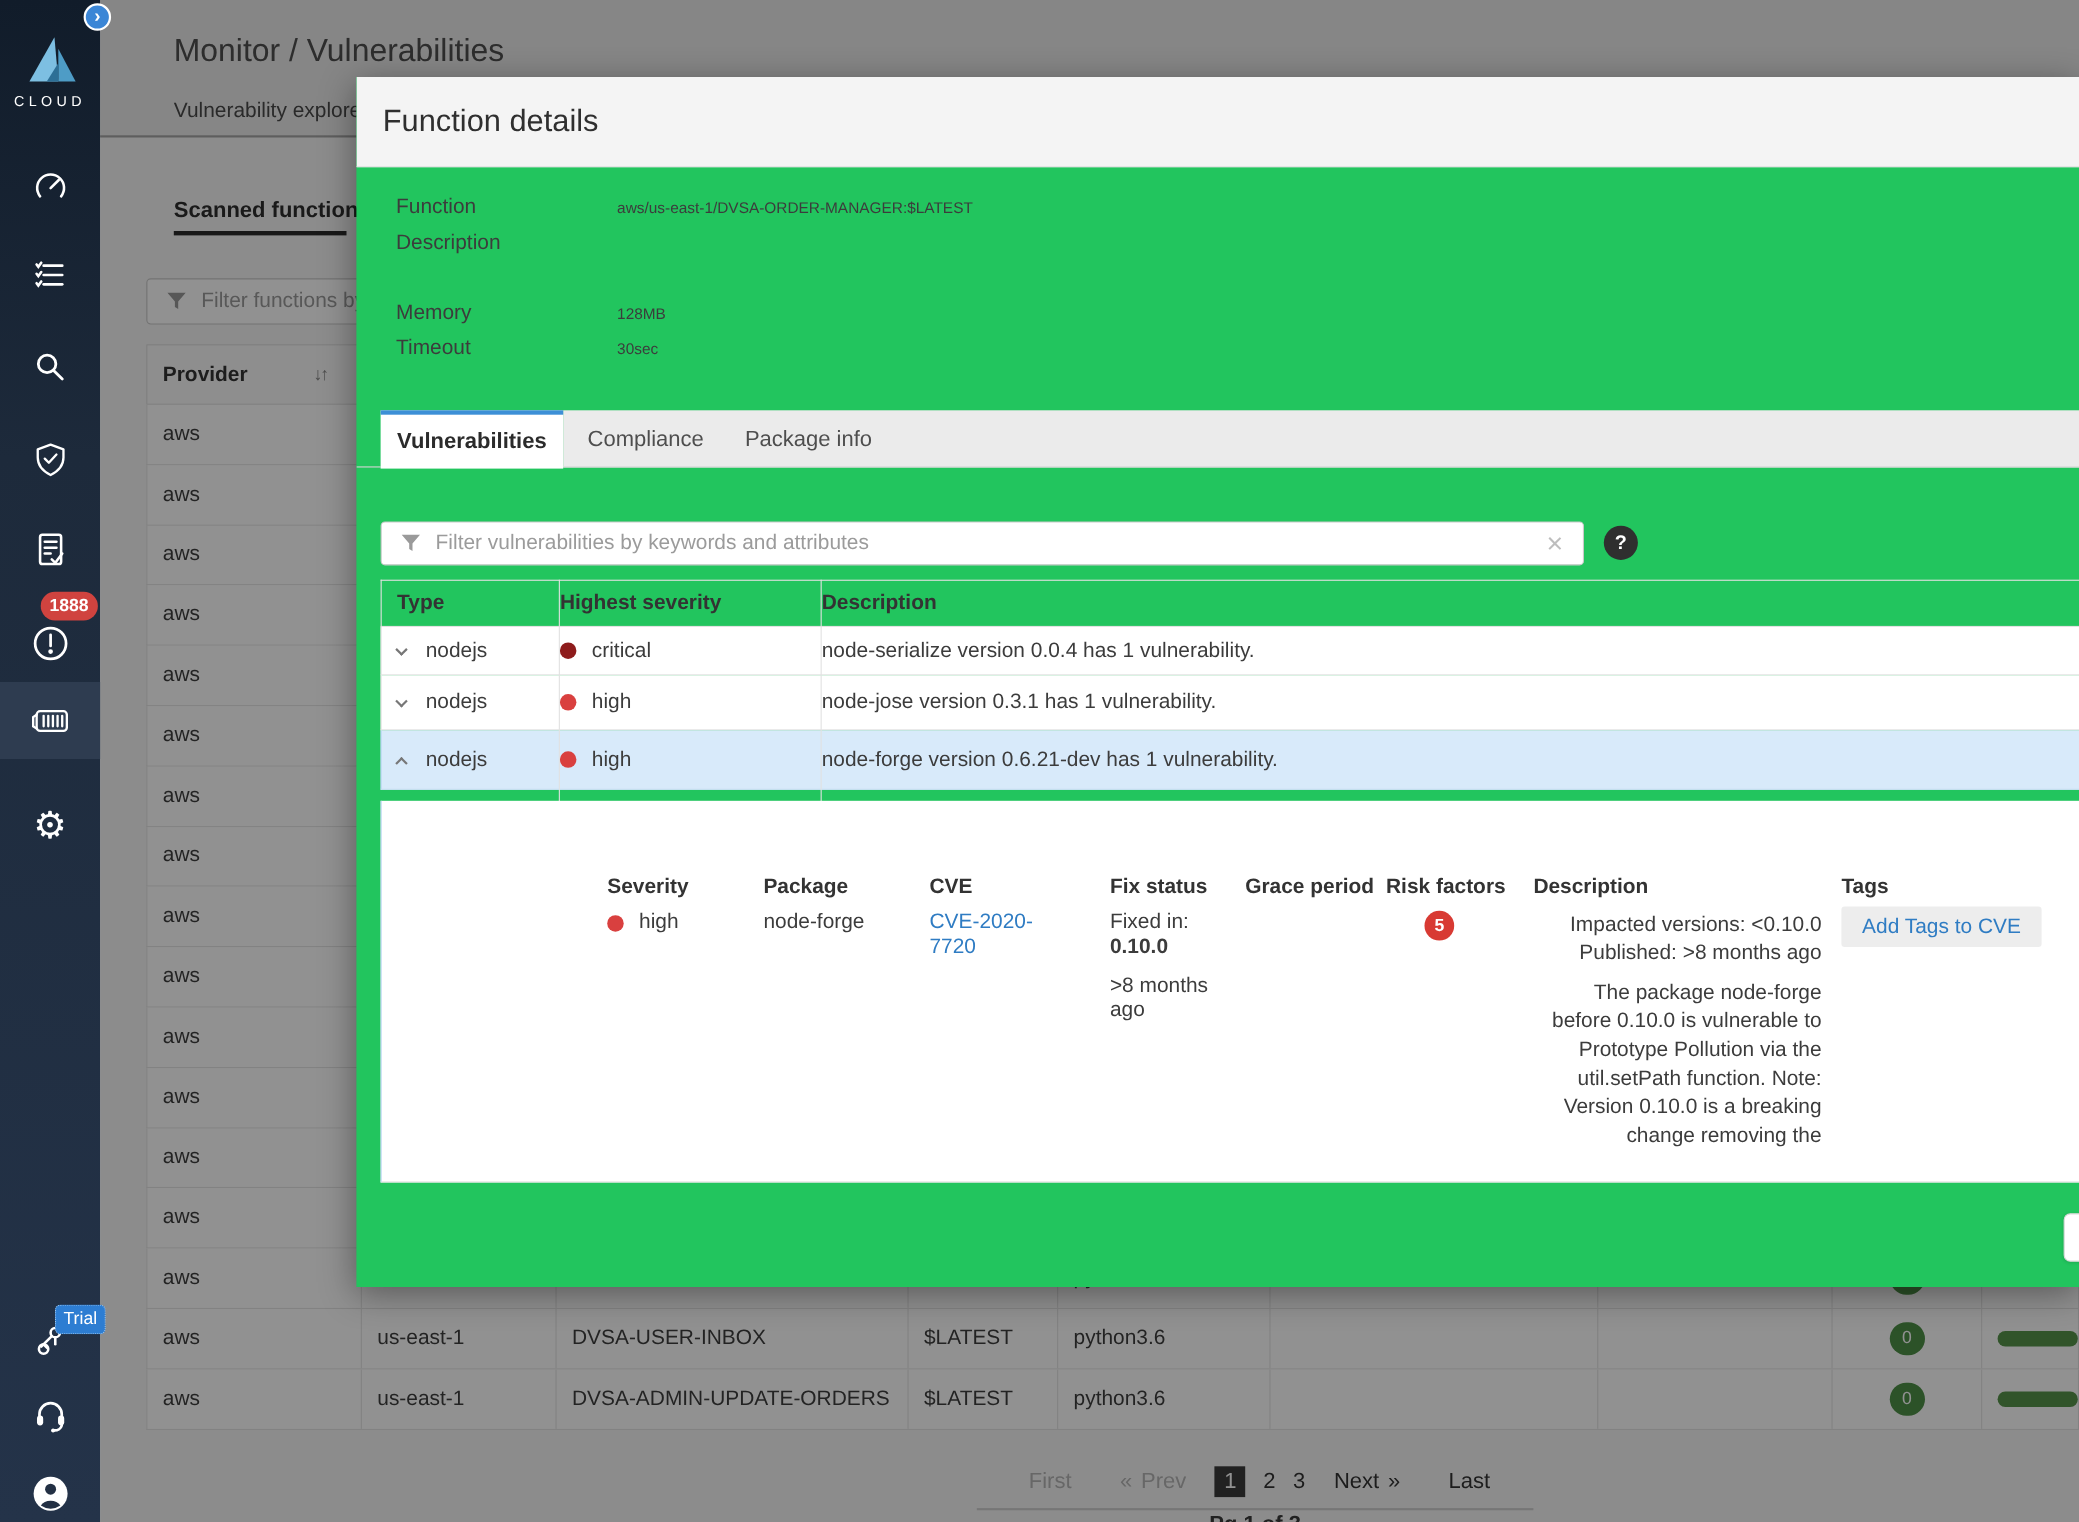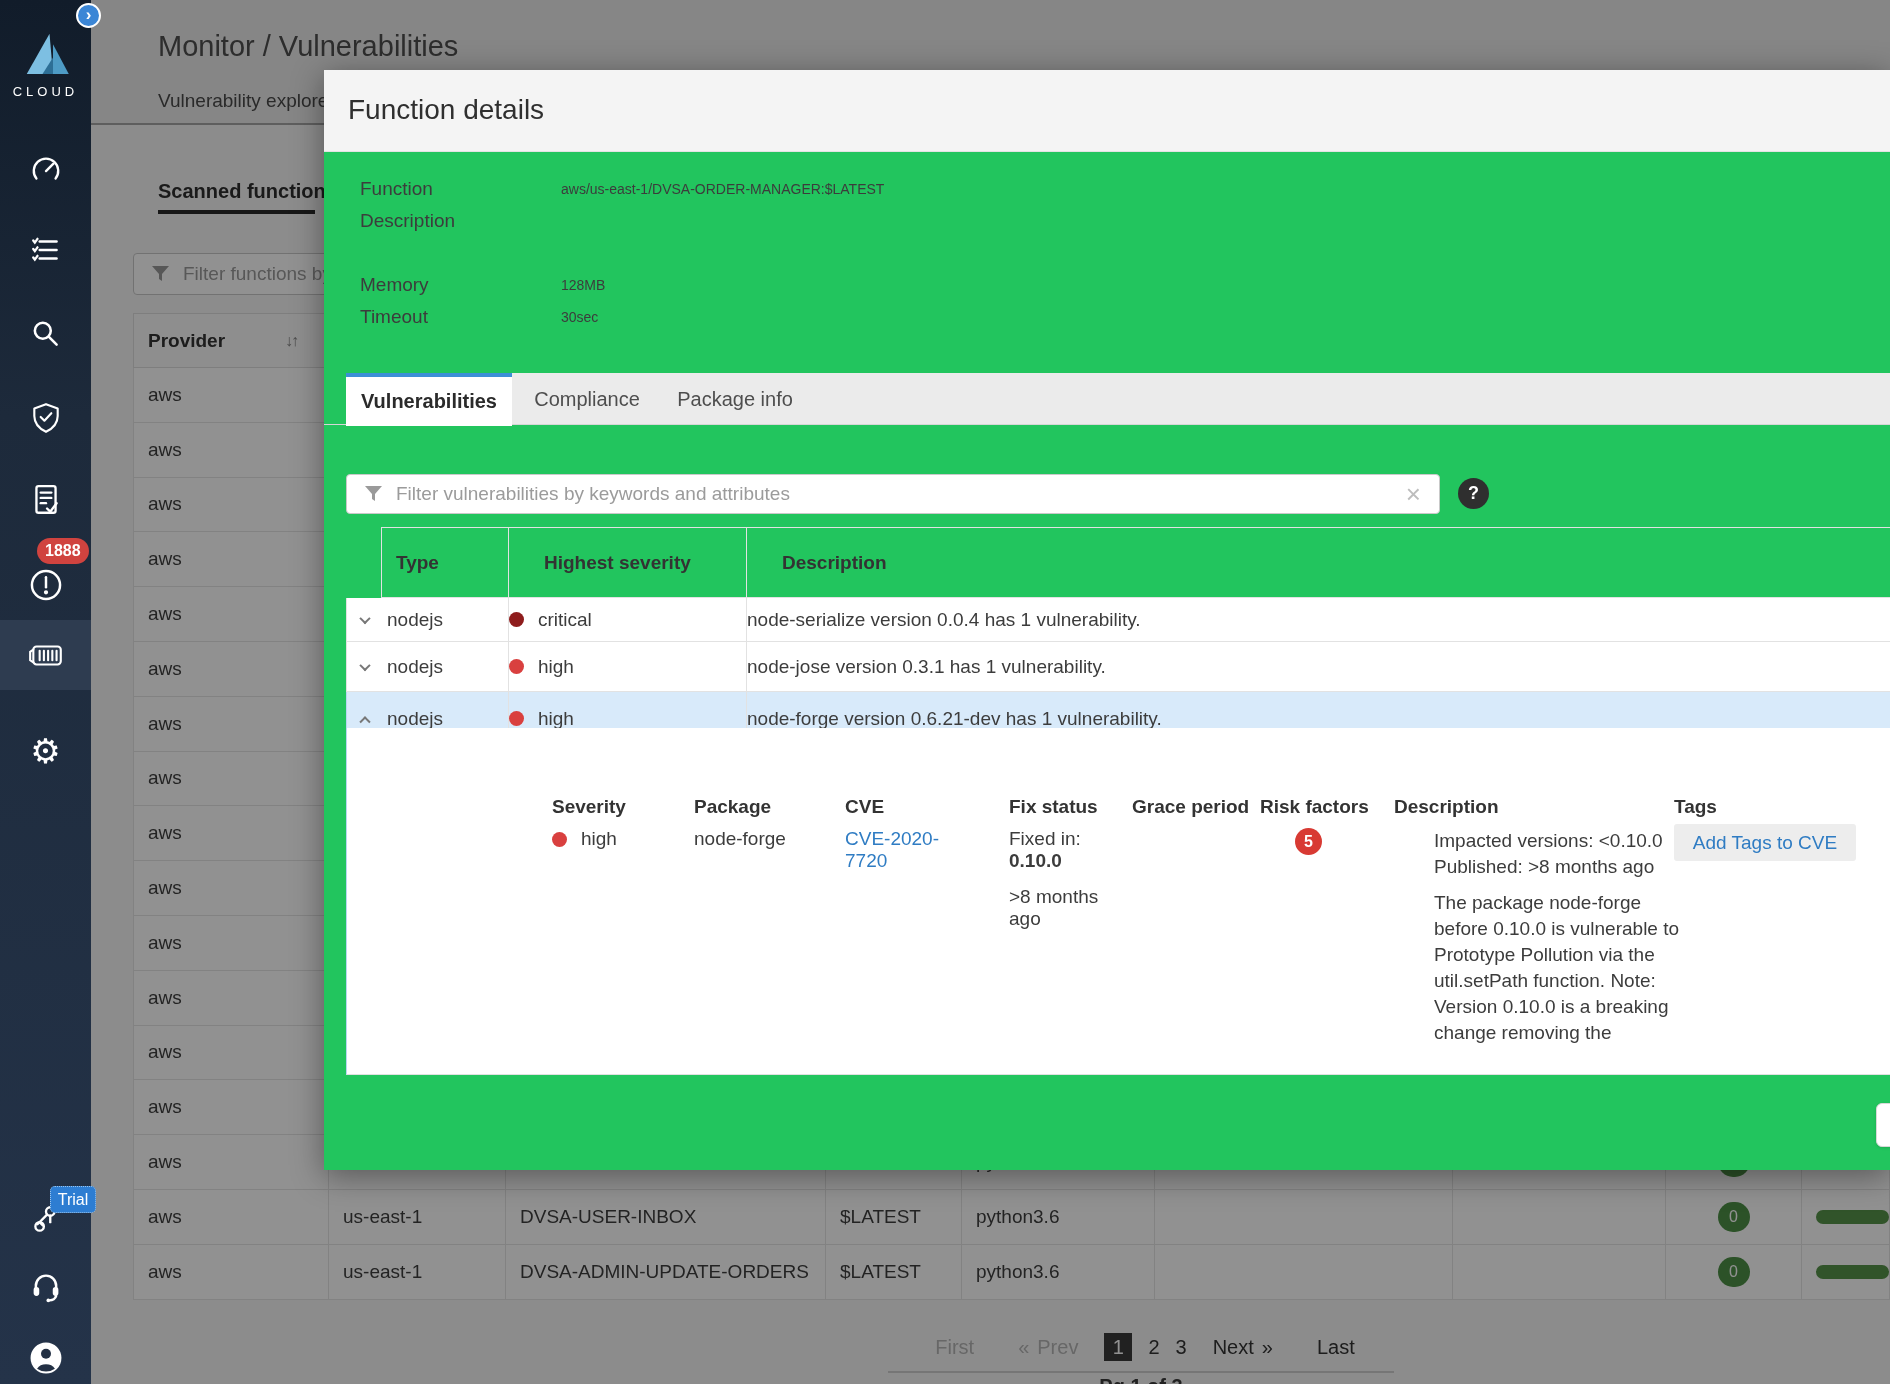--- a/index.html
+++ b/index.html
@@ -88,22 +88,22 @@
 
   .vfilter { position:absolute; left:22px; top:404px; width:1094px; height:40px; background:#fff;
              border:1px solid #c9c9c9; border-radius:4px; display:flex; align-items:center; }
   .vfilter .ph { font-size:19px; color:#9b9b9b; margin-left:14px; flex:1; }
   .clear-x { font-size:26px; color:#bdbdbd; margin-right:18px; line-height:1; }
   .help-btn { position:absolute; left:1134px; top:408px; width:31px; height:31px; border-radius:50%;
               background:#2f2f2f; color:#fff; font-size:18px; font-weight:bold;
               display:flex; align-items:center; justify-content:center; }
 
   .vtable { position:absolute; left:22px; top:457px; width:1544px; }
-  .vtable .vh { display:flex; height:71px; align-items:center; border-top:1px solid #e2e2e2;
-                border-left:1px solid #e2e2e2; border-bottom:1px solid #e2e2e2;margin-left:35px; }
+  .vtable .vh { display:flex; height:43px; align-items:center; border-top:1px solid #e2e2e2;
+                border-left:1px solid #e2e2e2; border-bottom:1px solid #e2e2e2; }
   .vh span { font-size:19px; font-weight:bold; color:#333; }
   .vrow { display:flex; align-items:center; border-left:1px solid #e2e2e2; border-bottom:1px solid #e2e2e2; background:#fff; }
   .vrow.hl { background:#d8eafa; border-left:1px solid #b9d6f2; border-bottom:1px solid #c9dff3; }
   .vc1 { width:162px; display:flex; align-items:center; padding-left:14px; }
   .vc2 { width:238px; display:flex; align-items:center; }
   .vc3 { flex:1; }
   .vtext { font-size:19px; color:#3c3c3c; }
   .colline { position:absolute; top:457px; width:1px; background:#e2e2e2; height:271px; }
   .chev { display:inline-block; width:8px; height:8px; border-right:2px solid #777; border-bottom:2px solid #777; }
   .chev.down { transform:rotate(45deg) translate(-1px,-1px); }
@@ -606,21 +606,21 @@
       <div class="xc" style="left:347px;">node-forge</div>
       <div class="xc" style="left:498px;">
         <span class="cve-link">CVE-2020-7720</span>
       </div>
       <div class="xc fixcol" style="left:662px;">
         <div>Fixed in:</div>
         <div style="font-weight:bold;">0.10.0</div>
         <div style="margin-top:14px; width:100px;">&gt;8 months ago</div>
       </div>
       <div class="risk-badge">5</div>
-      <div class="xc desccol" style="left:1087px;">
+      <div class="xc desccol" style="left:1047px;text-align:right;">
         <div>Impacted versions: &lt;0.10.0</div>
         <div>Published: &gt;8 months ago</div>
         <div class="descpara">The package node-forge before 0.10.0 is vulnerable to Prototype Pollution via the util.setPath function. Note: Version 0.10.0 is a breaking change removing the</div>
       </div>
       <div class="tags-btn">Add Tags to CVE</div>
     </div>
 
     <div class="cut-btn"></div>
   </div>
 

